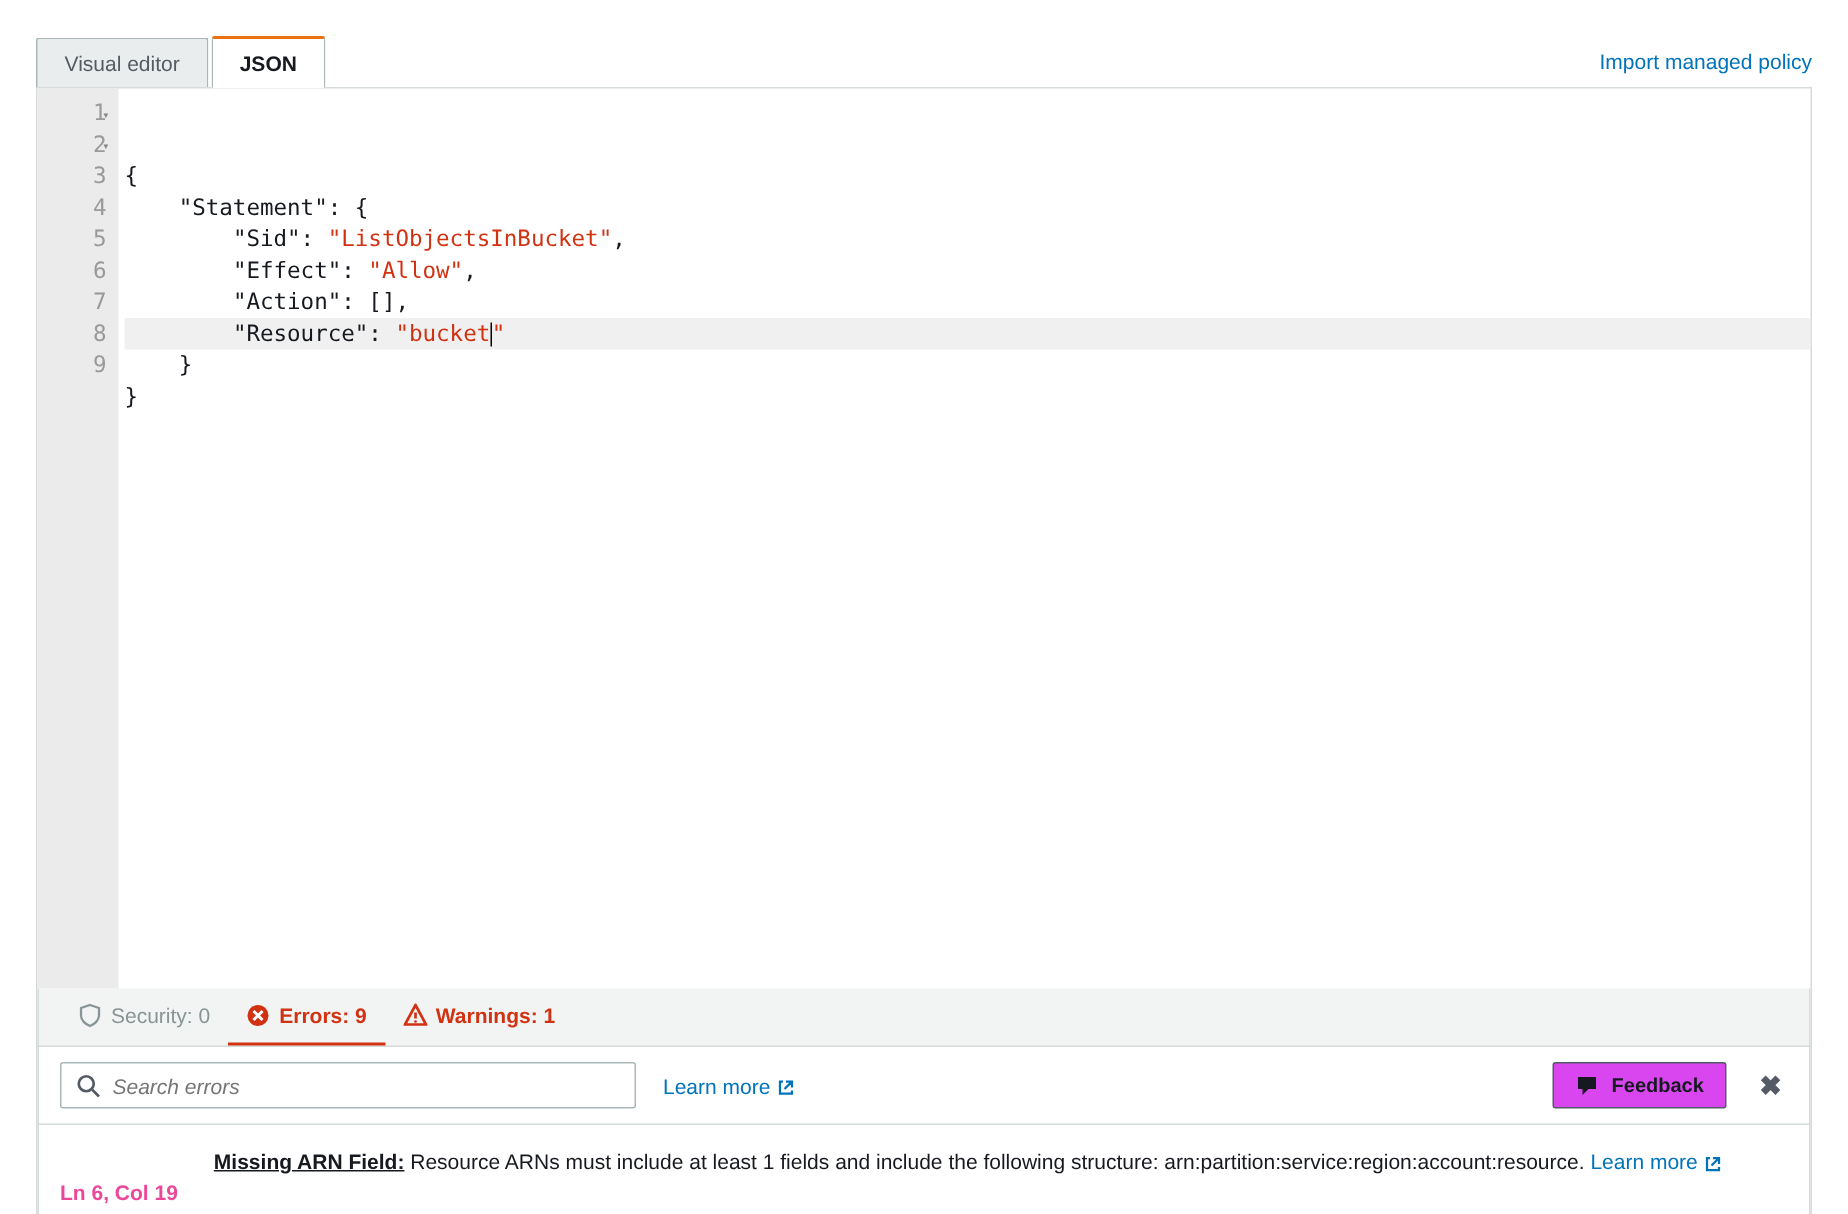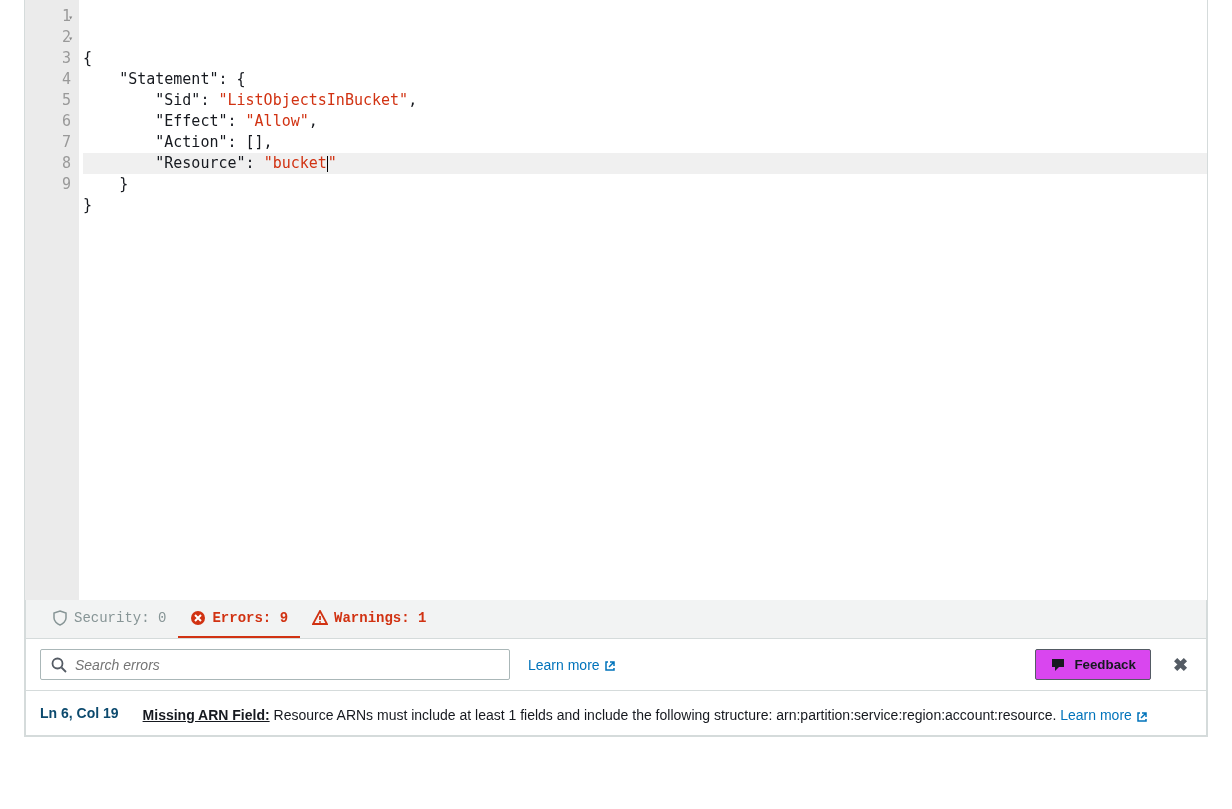--- a/index.html
+++ b/index.html
@@ -19,48 +19,53 @@
 .code { flex: 1; padding: 6px 0 6px 4px; position: relative; white-space: pre; overflow: hidden; }
 .code-line { min-height: 21px; }
 .code-line.hl { background: #f0f0f0; }
 .k { color: #16191f; }
 .s { color: #d13212; }
 .p { color: #16191f; }
 .cursor { border-left: 1px solid #000; display:inline-block; height:16px; vertical-align:middle; }
 .resize { position: absolute; right: 1px; bottom: 1px; width: 14px; height: 14px; color: #aab7b8; }
 
 .status-tabs { border: 1px solid #d5dbdb; border-top: none; background: #f2f3f3; display: flex; align-items: center; padding: 0 14px; }
-.status-tab { display: flex; align-items: center; gap: 6px; padding: 10px 12px; color: #545b64; cursor: pointer; font-weight: 700; font-size: 14px; border-bottom: 2px solid transparent; font-family: Liberation Mono, monospace; }
+.status-tab { display: flex; align-items: center; gap: 6px; padding: 10px 12px; color: #545b64; cursor: pointer; font-weight: 700; font-size: 14px; border-bottom: 2px solid transparent; }
 .status-tab.sec { color: #879596; font-weight: 400; }
 .status-tab.err { color: #d13212; border-bottom-color: #d13212; }
 .status-tab.warn { color: #d13212; }
 .status-tab.sug { color: #545b64; }
 .status-tab .ico { display:inline-flex; align-items:center; justify-content:center; }
 
 .search-row { border: 1px solid #d5dbdb; border-top: none; padding: 10px 14px; display: flex; align-items: center; gap: 18px; }
-.search-box { display: flex; align-items: flex-end; border: 1px solid #aab7b8; border-radius: 2px; padding: 6px 10px; width: 470px; background: #fff; }
+.search-box { display: flex; align-items: flex-end; border: 1px solid #aab7b8; border-radius: 2px; padding: 6px 10px; width: 384px; background: #fff; }
 .search-box input { border: none; outline: none; flex: 1; font-size: 14px; color: #545b64; font-style: italic; }
 .search-box .ico { margin-right: 8px; color: #545b64; }
 .learn-link { color: #0073bb; cursor: pointer; display: flex; align-items: center; gap: 4px; }
 .spacer { flex: 1; }
 .feedback-btn { border: 1px solid #545b64; background: #d946ef; border-radius: 2px; padding: 6px 14px; display: flex; align-items: center; gap: 8px; font-weight: 700; cursor: pointer; color: #16191f; }
 .close-x { font-size: 18px; cursor: pointer; color: #545b64; padding: 4px; font-weight: 700; }
 
 .error-row { border: 1px solid #d5dbdb; border-top: none; padding: 12px 14px; display: flex; gap: 24px; align-items: flex-start; }
-.loc { font-weight: 700; color: #0c4a6e; padding-top: 2px; white-space: nowrap; }
+.loc { font-weight: 700; color: #ec4899; padding-top: 2px; white-space: nowrap; margin-top: 23px; }
 .err-body { flex: 1; }
 .err-title { font-weight: 700; text-decoration: underline; }
 .err-learn { color: #0073bb; cursor: pointer; display: inline-flex; align-items: center; gap: 4px; margin-top: 4px; }
 
 svg { display: inline-block; vertical-align: middle; }
 </style>
 </head>
 <body>
 
 <div class="container">
+  <div class="tab-row">
+    <div class="tab">Visual editor</div>
+    <div class="tab active">JSON</div>
+    <div class="import-link">Import managed policy</div>
+  </div>
 
   <div class="editor-wrap">
     <div class="editor">
       <div class="gutter" id="gutter">
           <div class="gutter-line">1<span class="fold">▾</span></div>
           <div class="gutter-line">2<span class="fold">▾</span></div>
           <div class="gutter-line">3</div>
           <div class="gutter-line">4</div>
           <div class="gutter-line">5</div>
           <div class="gutter-line">6</div>

